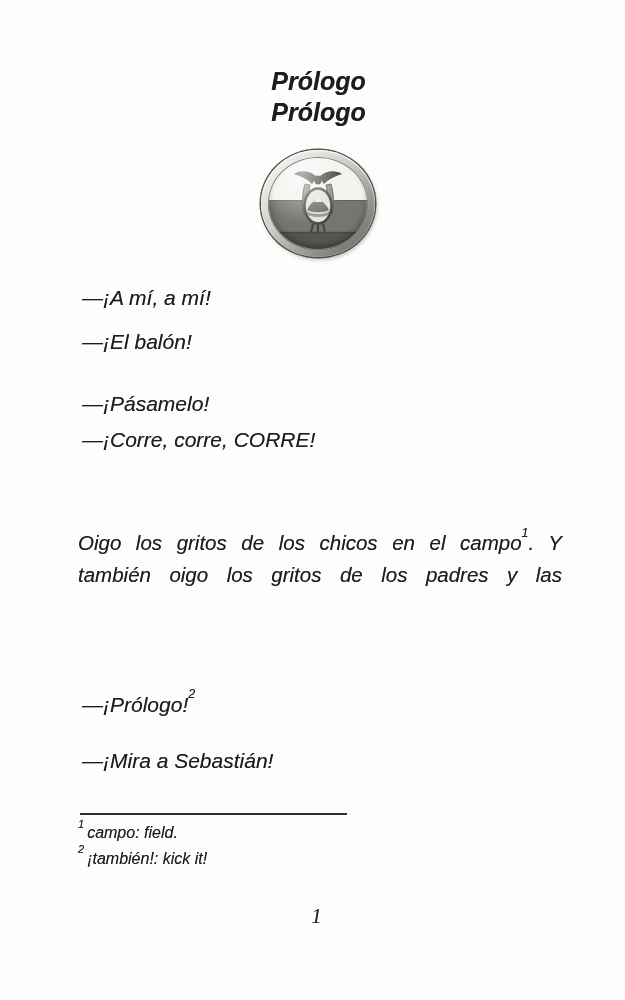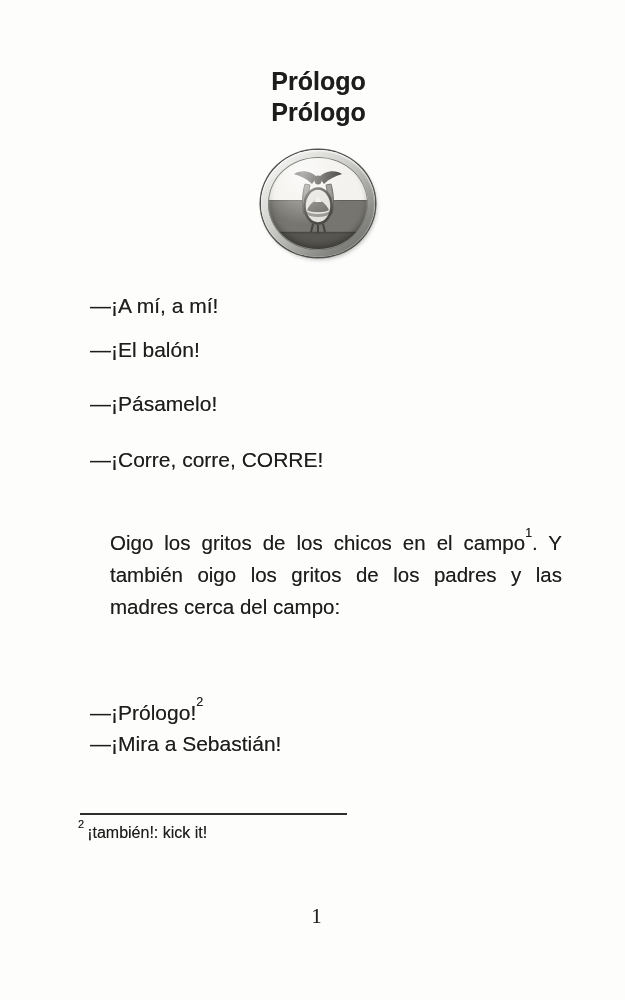--- a/index.html
+++ b/index.html
@@ -6,20 +6,21 @@
   body{
     width:625px;height:1000px;
     background:#ffffff;
     font-family:"Liberation Sans","DejaVu Sans",sans-serif;
     overflow:hidden;
   }
   .page{
     position:relative;width:625px;height:1000px;
     background:var(--paper,#fdfdfc);
     color:var(--ink,#1d1d1b);
+    font-style:italic;
   }
   
   .page *{ text-shadow:0 0 .4px rgba(20,20,20,.55); }
 
   .title{
     position:absolute;top:66px;left:0;width:625px;box-sizing:border-box;
     padding-left:12px;text-align:center;
     font-weight:bold;font-size:25px;line-height:31px;
   }
 
@@ -38,30 +39,30 @@
     box-shadow:inset 0 0 0 1px #84847e, inset 0 2px 3px rgba(255,255,255,.55), inset 0 -4px 6px rgba(0,0,0,.35);
   }
   .coat{position:absolute;left:50%;top:11px;transform:translateX(-50%);}
   .badge-gloss{
     position:absolute;inset:8px;border-radius:50%;pointer-events:none;
     background:radial-gradient(ellipse at 34% 16%, rgba(255,255,255,.6), rgba(255,255,255,0) 48%);
   }
 
   
   .line{
-    position:absolute;left:78px;margin:12px;
+    position:absolute;left:78px;margin:4px;
     font-size:21px;line-height:24px;white-space:pre;
   }
-  .dt1{top:282px}.dt2{top:326px}.dt3{top:380px}.dt4{top:436px}.dt5{top:477px}
-  .db1{top:640px}.db2{top:689px}.db3{top:720px}
+  .dt1{top:282px}.dt2{top:326px}.dt3{top:388px}.dt4{top:424px}.dt5{top:477px}
+  .db1{top:640px}.db2{top:689px}.db3{top:745px}
 
   .para{position:absolute;left:78px;top:527px;width:484px;}
   .jline{
     font-size:20.5px;line-height:32px;
-    text-align:justify;text-align-last:justify;margin-left:32px;
+    text-align:justify;text-align-last:justify;
   }
   .jline.last{text-align-last:left;}
 
   .bsup{
     font-size:.6em;line-height:0;position:relative;top:-.45em;
   }
 
   .fnrule{
     position:absolute;left:80px;top:813px;width:267px;height:2px;
     background:#2e2e2c;
@@ -107,27 +108,27 @@
   </div>
 
   <p class="line dt1">—¡A mí, a mí!</p>
   <p class="line dt2">—¡El balón!</p>
   <p class="line dt3">—¡Pásamelo!</p>
   <p class="line dt4">—¡Corre, corre, CORRE!</p>
 
   <div class="para">
     <div class="jline"><span>Oigo los gritos de los chicos en el campo</span><sup class="bsup">1</sup><span>. Y</span></div>
     <div class="jline">también oigo los gritos de los padres y las</div>
-    <div class="jline last">madres cerca del campo:</div>
   </div>
 
   <p class="line db2"><span>—¡Prólogo!</span><sup class="bsup">2</sup></p>
   <p class="line db3">—¡Mira a Sebastián!</p>
 
   <div class="fnrule"></div>
 
   <div class="footnotes">
+    <div class="fn"><sup>1</sup><span>campo: field.</span></div>
     <div class="fn"><sup>2</sup><span>¡también!: kick it!</span></div>
   </div>
 
   <div class="folio">1</div>
 
 </div>
 
 </body></html>

